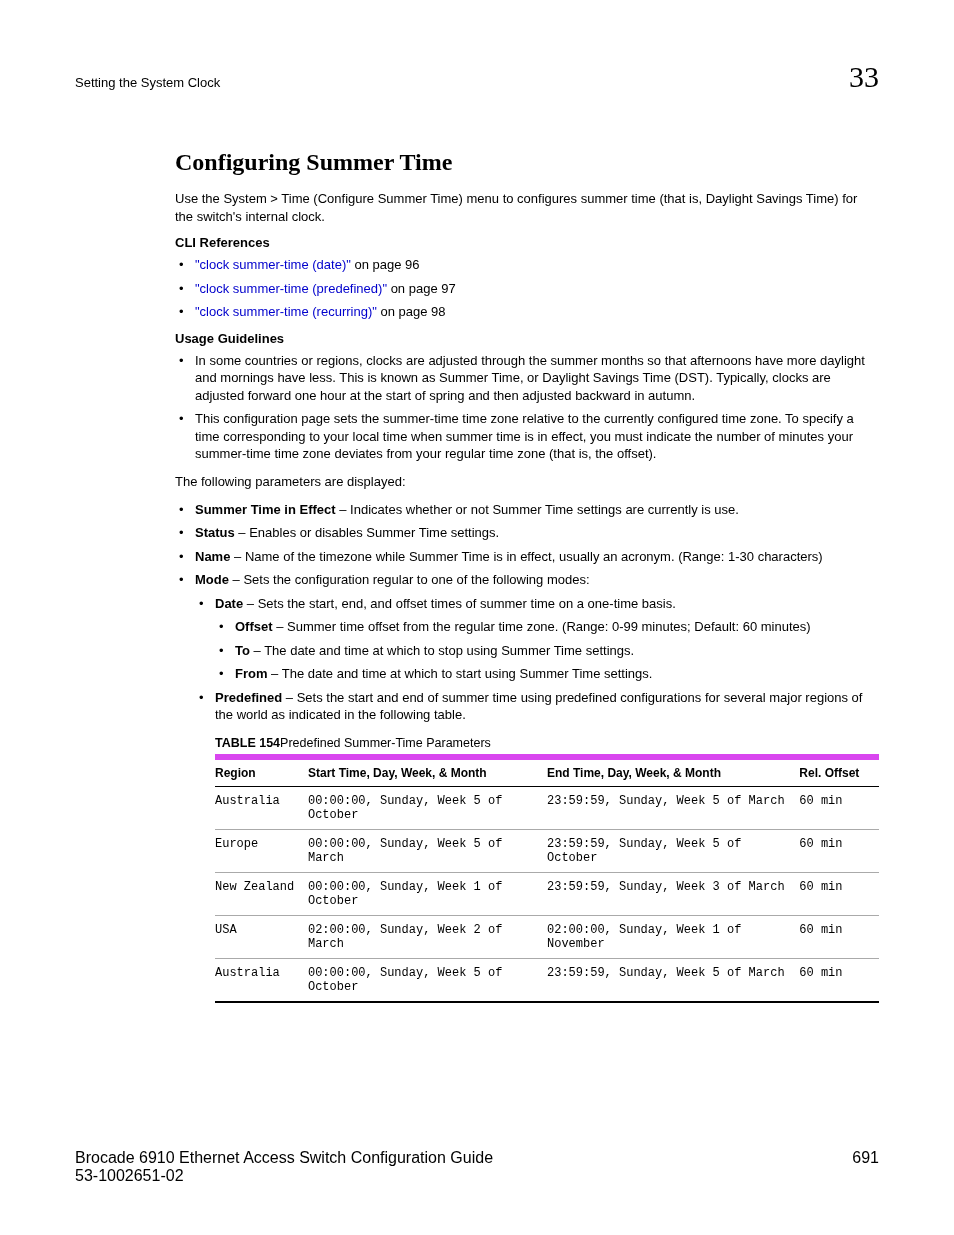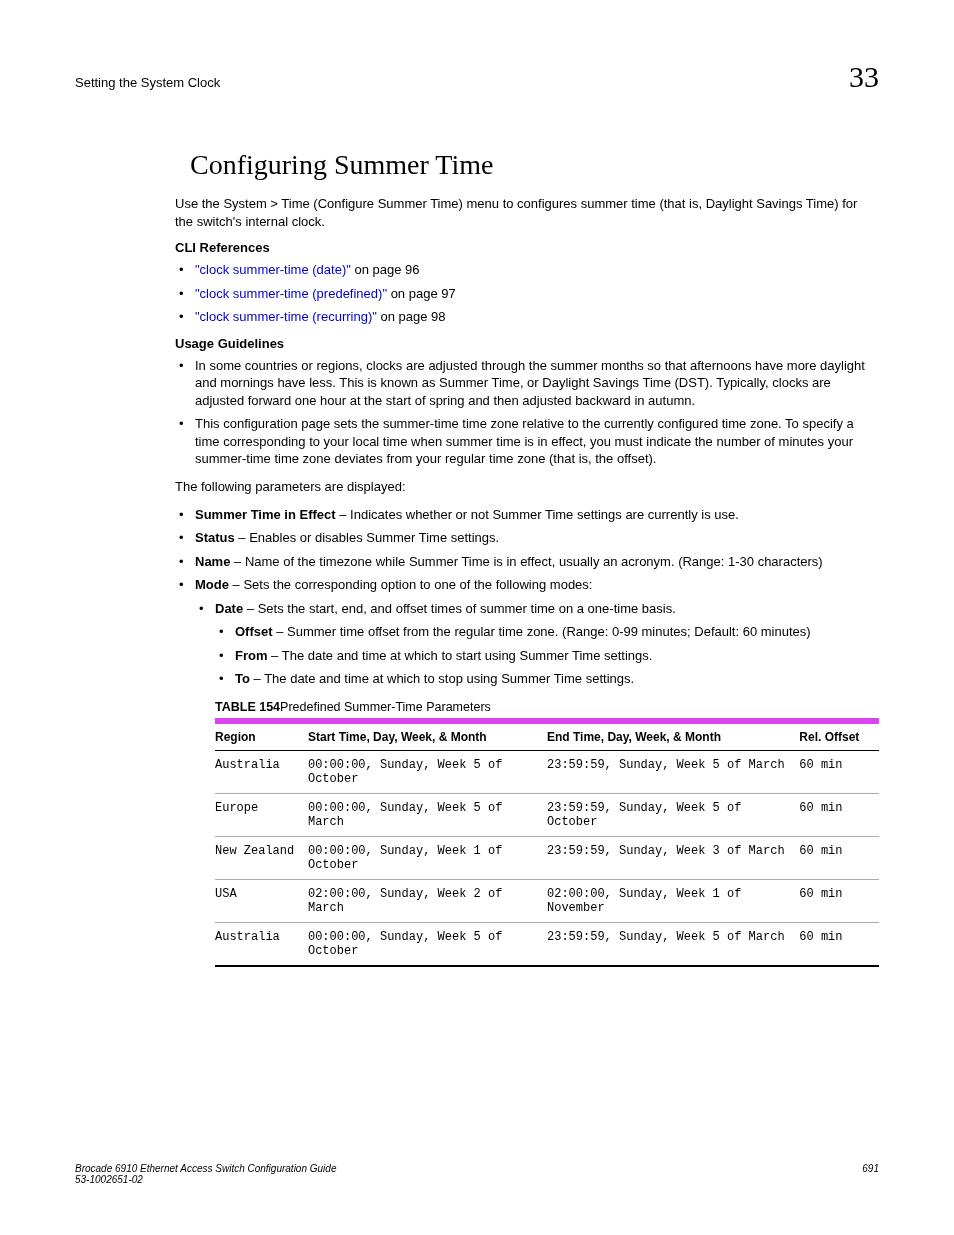--- a/index.html
+++ b/index.html
@@ -22,23 +22,23 @@
     display: flex;
     justify-content: space-between;
     align-items: baseline;
     margin-bottom: 55px;
   }
   .header-left { font-size: 13px; }
   .header-right { font-size: 30px; font-family: Liberation Serif, serif; font-weight: normal; }
   .content { margin-left: 100px; }
   h2.section-title {
     font-family: Georgia, 'Times New Roman', serif;
-    font-weight: normal;
-    font-size: 28px;
-    margin: 0 0 14px 15px;
+    font-weight: bold;
+    font-size: 24px;
+    margin: 0 0 14px 0;
   }
   p { margin: 0 0 10px 0; line-height: 1.35; }
   .subhead { font-weight: bold; font-size: 13px; margin-bottom: 6px; }
   ul.bul { list-style: none; padding: 0; margin: 0 0 10px 0; }
   ul.bul > li { position: relative; padding-left: 20px; margin-bottom: 6px; line-height: 1.35; }
   ul.bul > li::before { content: "•"; position: absolute; left: 4px; top: 0; font-size: 13px; }
   ul.bul ul.bul { margin-top: 6px; margin-bottom: 4px; }
   ul.bul ul.bul > li { padding-left: 20px; }
   ul.bul ul.bul ul.bul > li { padding-left: 20px; }
   .lnk { color: #0000cc; }
@@ -66,22 +66,21 @@
     font-family: Liberation Mono, monospace;
   }
   table.ptable tbody tr:last-child td { border-bottom: 2px solid #000; }
   .footer {
     position: absolute;
     left: 75px;
     right: 75px;
     bottom: 50px;
     display: flex;
     justify-content: space-between;
-    font-style: italic;
-    font-size: 10px;
+    font-size: 16px;
   }
 </style>
 </head>
 <body>
 
 <div class="page">
 
   <div class="header-row">
     <div class="header-left">Setting the System Clock</div>
     <div class="header-right">33</div>
@@ -104,29 +103,30 @@
       <li>In some countries or regions, clocks are adjusted through the summer months so that afternoons have more daylight and mornings have less. This is known as Summer Time, or Daylight Savings Time (DST). Typically, clocks are adjusted forward one hour at the start of spring and then adjusted backward in autumn.</li>
       <li>This configuration page sets the summer-time time zone relative to the currently configured time zone. To specify a time corresponding to your local time when summer time is in effect, you must indicate the number of minutes your summer-time time zone deviates from your regular time zone (that is, the offset).</li>
     </ul>
 
     <p>The following parameters are displayed:</p>
 
     <ul class="bul">
       <li><span class="b">Summer Time in Effect</span><span> – Indicates whether or not Summer Time settings are currently is use.</span></li>
       <li><span class="b">Status</span><span> – Enables or disables Summer Time settings.</span></li>
       <li><span class="b">Name</span><span> – Name of the timezone while Summer Time is in effect, usually an acronym. (Range: 1-30 characters)</span></li>
-      <li><span class="b">Mode</span><span> – Sets the corresponding option to one of the following modes:</span>
+      <li><span class="b">Mode</span><span> – Sets the configuration regular to one of the following modes:</span>
         <ul class="bul">
           <li><span class="b">Date</span><span> – Sets the start, end, and offset times of summer time on a one-time basis.</span>
             <ul class="bul">
               <li><span class="b">Offset</span><span> – Summer time offset from the regular time zone. (Range: 0-99 minutes; Default: 60 minutes)</span></li>
+              <li><span class="b">To</span><span> – The date and time at which to stop using Summer Time settings.</span></li>
               <li><span class="b">From</span><span> – The date and time at which to start using Summer Time settings.</span></li>
-              <li><span class="b">To</span><span> – The date and time at which to stop using Summer Time settings.</span></li>
             </ul>
           </li>
+          <li><span class="b">Predefined</span><span> – Sets the start and end of summer time using predefined configurations for several major regions of the world as indicated in the following table.</span></li>
         </ul>
       </li>
     </ul>
 
     <div class="table-caption" style="margin-left:40px;">
       <span class="tlabel">TABLE 154</span><span>Predefined Summer-Time Parameters</span>
     </div>
 
     <table class="ptable" style="margin-left:40px; width:calc(100% - 40px);">
       <colgroup>

